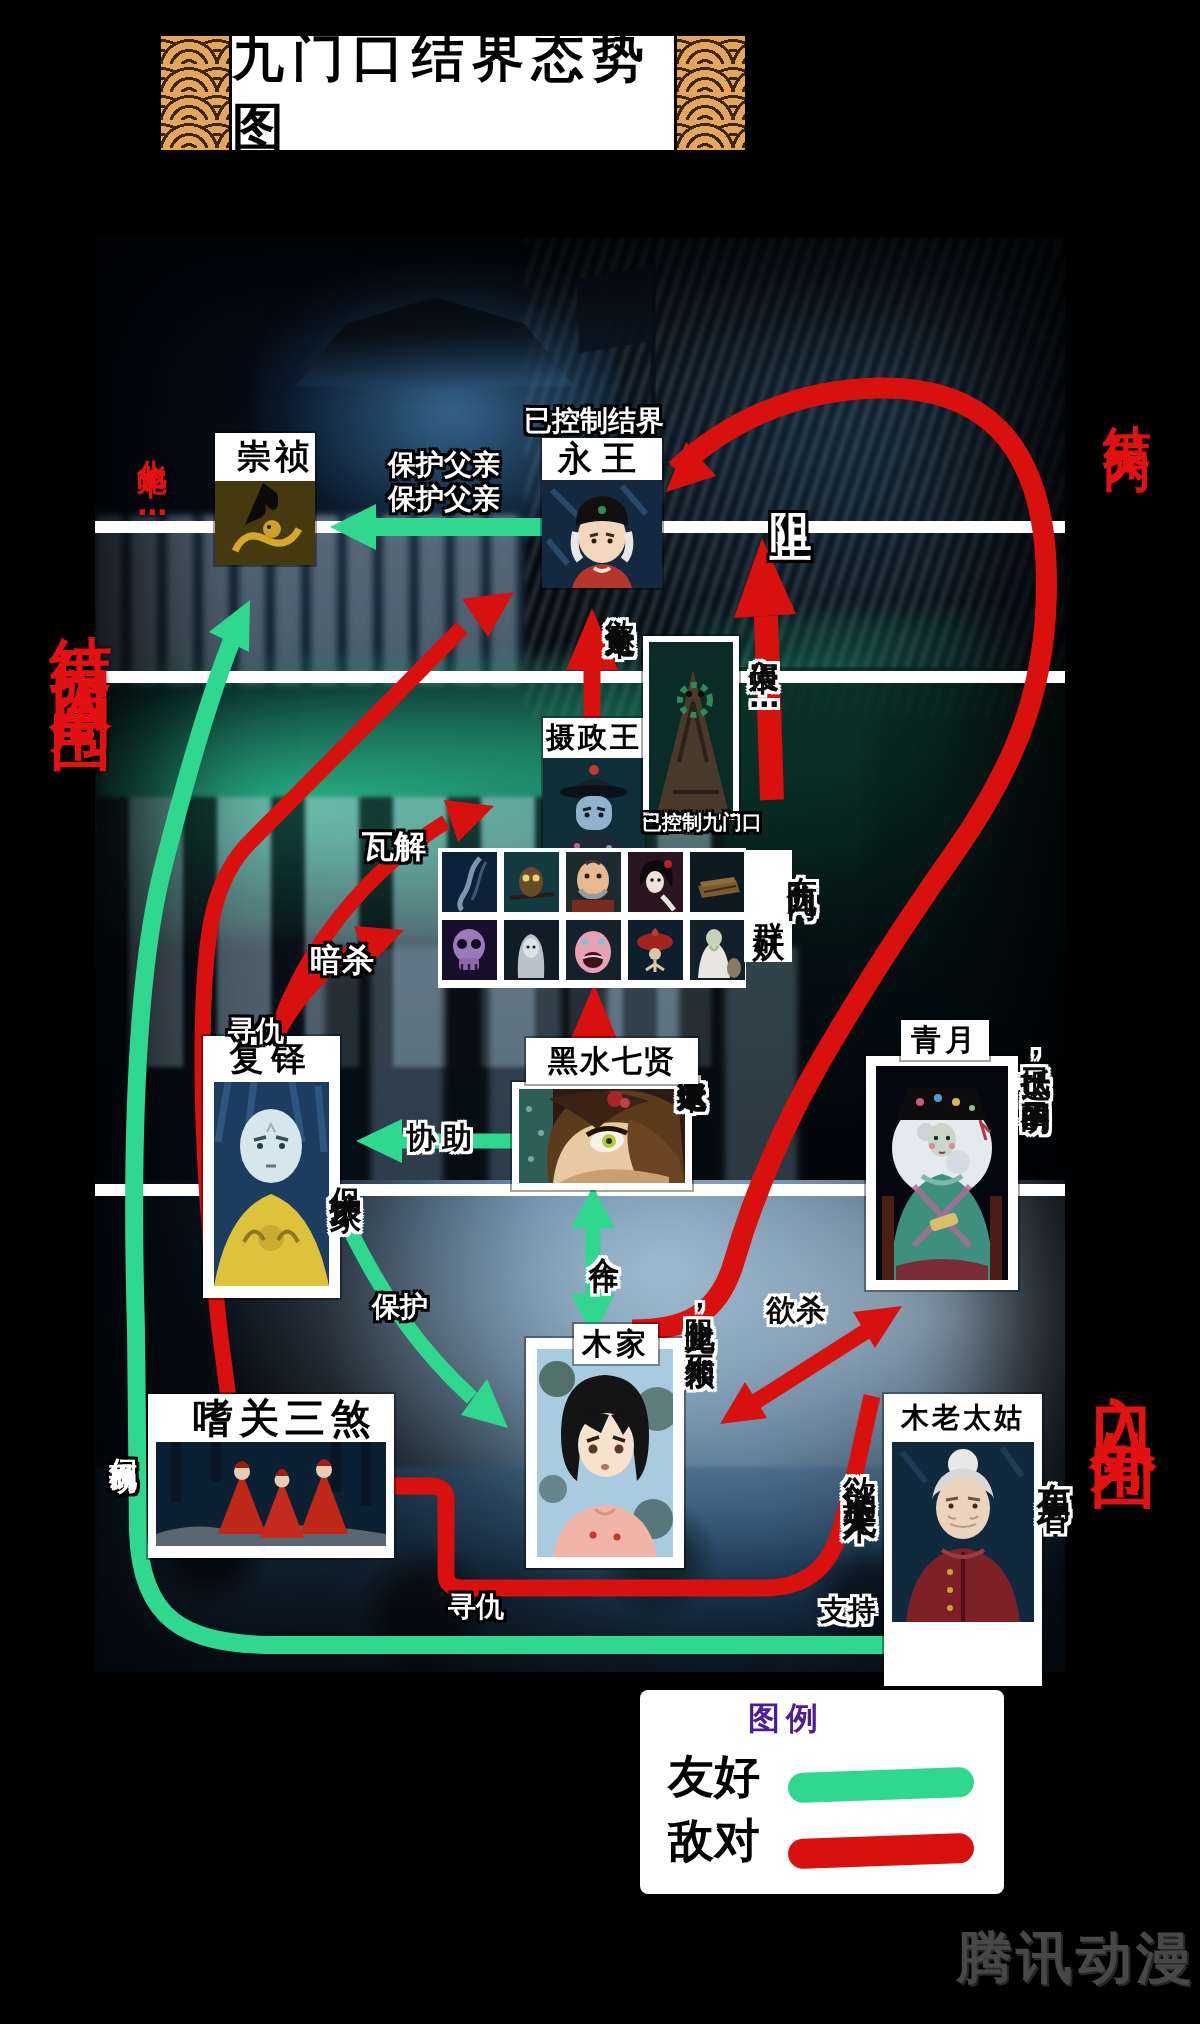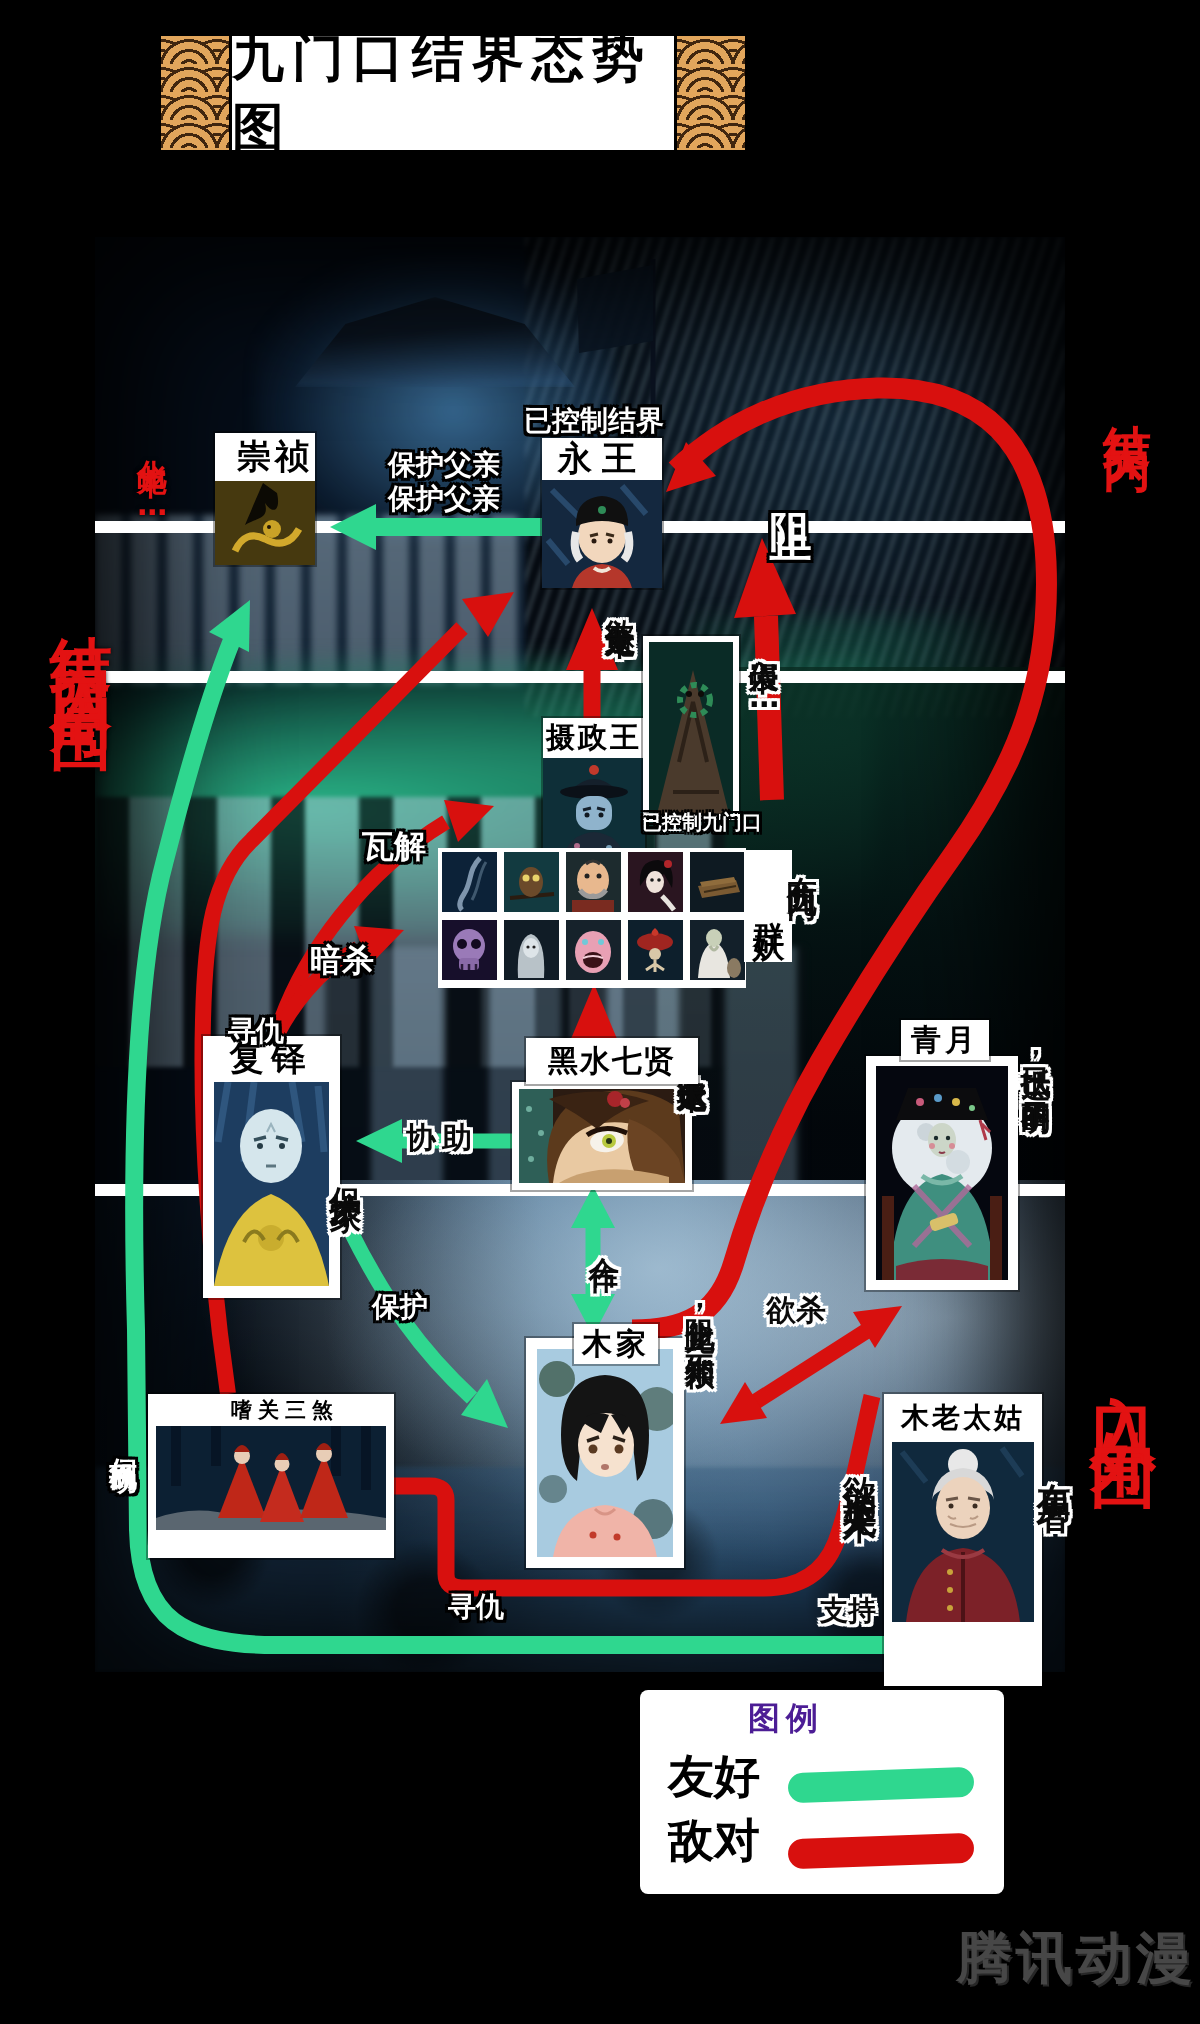--- a/index.html
+++ b/index.html
@@ -413,21 +413,21 @@
     </svg>
   </div>
   <div class="abs card" style="left:574px;top:1324px;width:84px;height:40px;z-index:3;">
     <div class="ctitle" style="height:40px;font-size:30px;letter-spacing:4px;">木家</div>
   </div>
   <div class="abs vtx lbl ob" style="left:684px;top:1296px;font-size:30px;letter-spacing:1px;z-index:3;">阻止化龙，不知崇祯</div>
   <div class="abs lbl ow" style="left:372px;top:1292px;font-size:28px;z-index:3;">保护</div>
   <div class="abs lbl ob" style="left:766px;top:1294px;font-size:30px;z-index:3;">欲杀</div>
 
   <div class="abs card" style="left:148px;top:1394px;width:246px;height:164px;">
-    <div class="ctitle" style="height:32px;font-size:21px;letter-spacing:6px;margin-left:28px;">嗜关三煞</div>
+    <div class="ctitle" style="height:48px;font-size:40px;letter-spacing:6px;margin-left:28px;">嗜关三煞</div>
     <svg width="230" height="104" viewBox="0 0 230 104" preserveAspectRatio="none" style="margin-left:8px;">
       <rect width="230" height="104" fill="#0c2033"></rect>
       <path d="M20,0 V60 M60,0 V40 M180,0 V50 M210,0 V64" stroke="#071525" stroke-width="10"></path>
       <path d="M0,92 Q40,78 80,90 Q140,76 230,92 L230,104 L0,104 Z" fill="#5a6670"></path>
       <g>
         <polygon points="62,92 86,30 110,92" fill="#bf2718"></polygon>
         <circle cx="86" cy="30" r="8" fill="#e8cdb6"></circle>
         <path d="M78,26 Q86,12 94,26" fill="#a01f12"></path>
       </g>
       <g>

